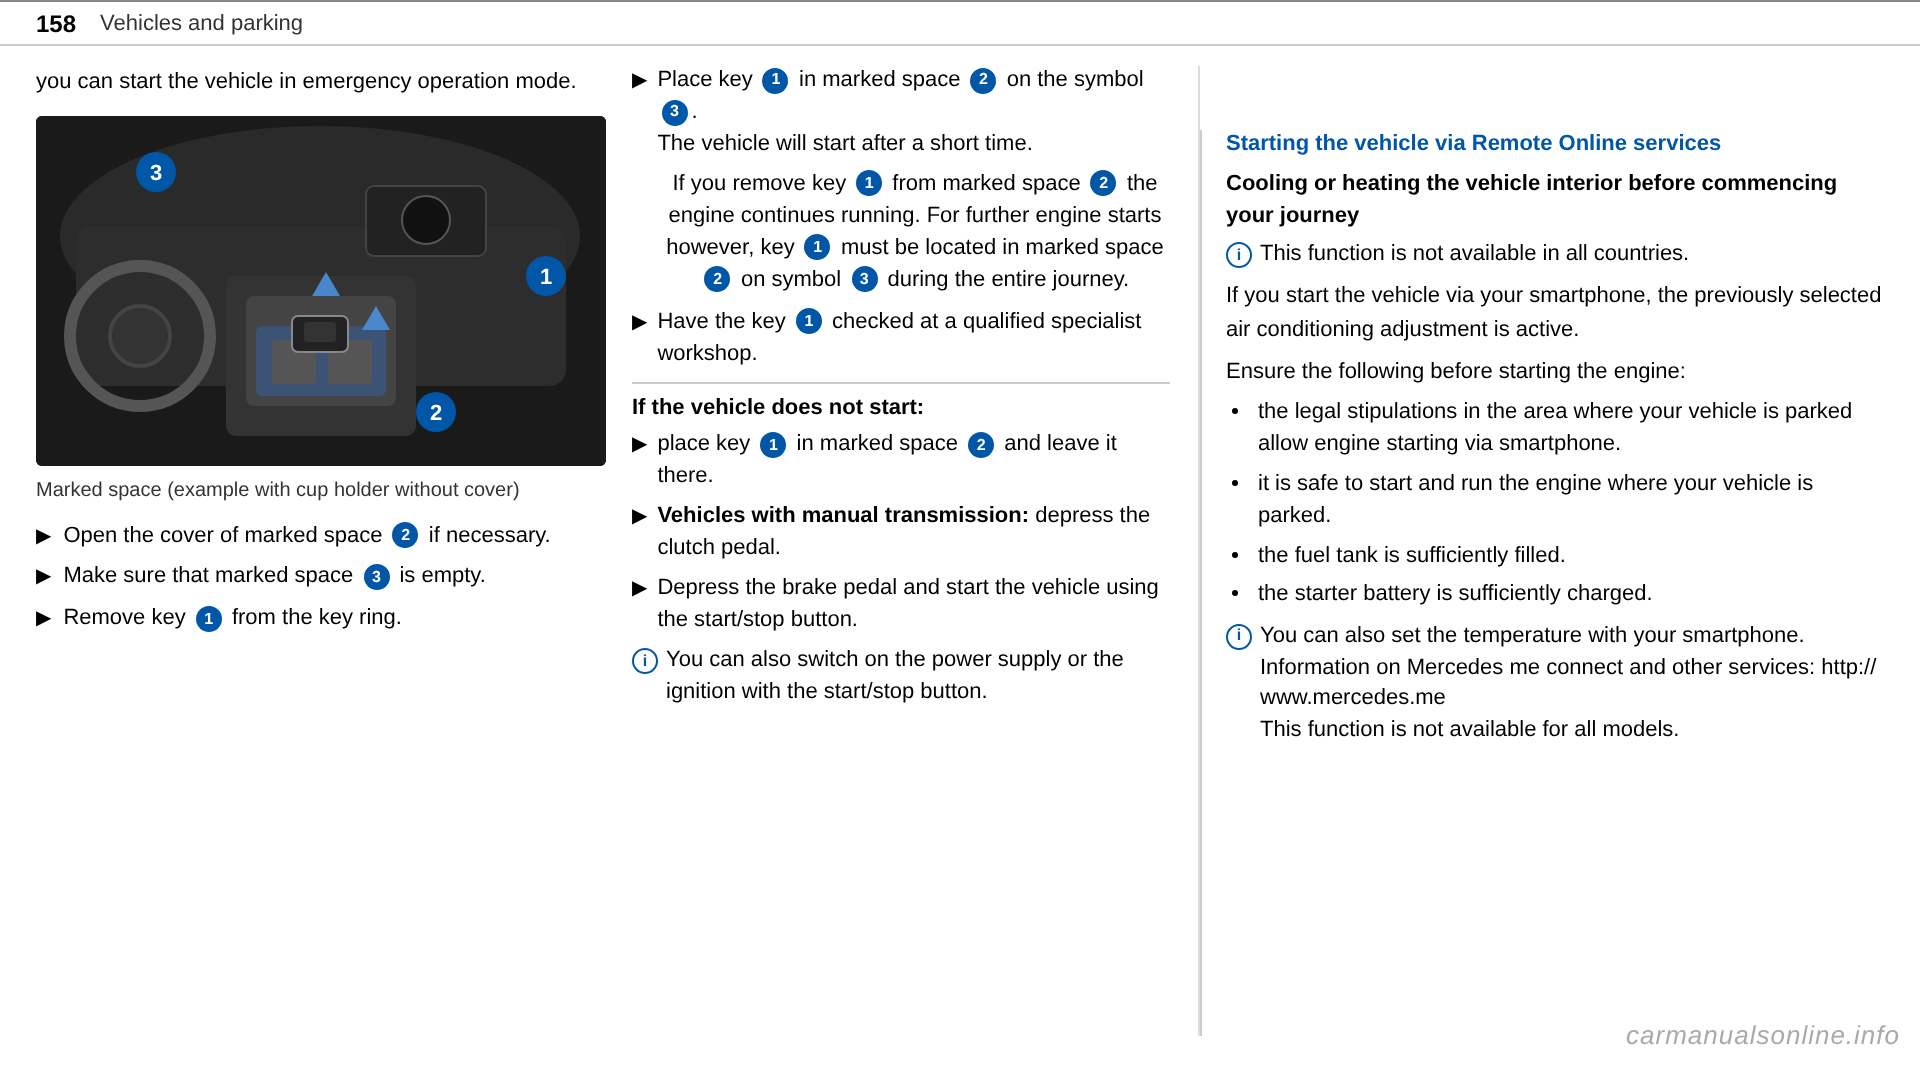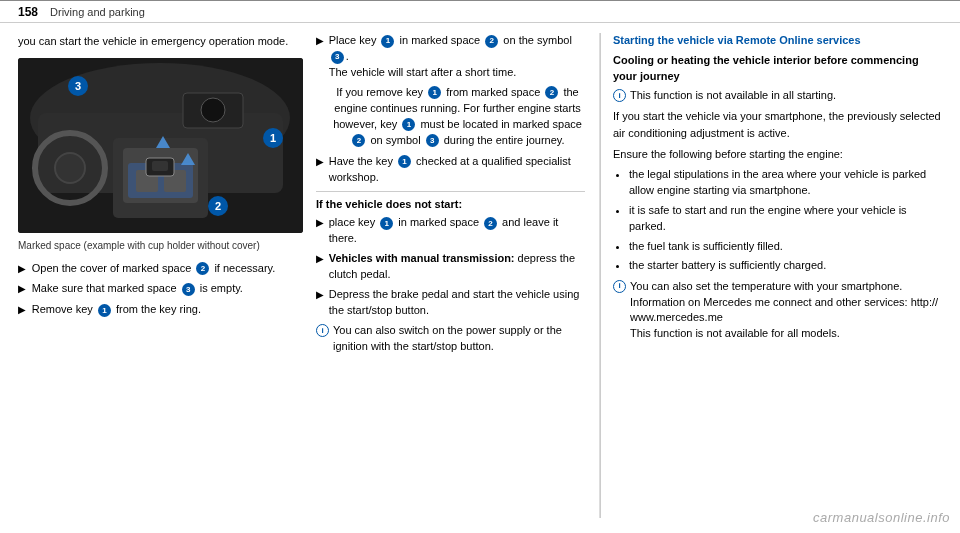--- a/index.html
+++ b/index.html
@@ -186,21 +186,21 @@
       display: flex;
       gap: 0;
     }
   </style>
 </head>
 <body>
 
 <div class="top-rule"></div>
 <div class="header">
   <span class="header-page-num">158</span>
-  <span class="header-section">Driving and parking</span>
+  <span class="header-section">Vehicles and parking</span>
 </div>
 
 <div class="three-col" style="padding: 10px 0 0 0; height: calc(533px - 38px); overflow: hidden;">
 
   <div class="left-col" style="padding: 0 10px 0 18px;">
     <p class="intro-text">
       <span>you can start the vehicle in emergency operation mode.</span>
     </p>
 
     <div class="car-image-box">
@@ -288,29 +288,29 @@
       <span class="arrow-icon">▶</span>
       <span class="bullet-text">Depress the brake pedal and start the vehicle using the start/stop button.</span>
     </div>
 
     <div class="info-row">
       <span class="info-circle">i</span>
       <span>You can also switch on the power supply or the ignition with the start/stop button.</span>
     </div>
   </div>
 
-  <div class="right-col" style="padding: 0 18px 0 12px; border-left: 1px solid #ccc;">
+  <div class="right-col" style="padding: 0 18px 0 12px; border-left: 1px solid #ccc; margin-top: 32px;">
 
     <p class="section-title-blue">Starting the vehicle via Remote Online services</p>
 
     <p class="section-title-black">Cooling or heating the vehicle interior before commencing your journey</p>
 
     <div class="info-row">
       <span class="info-circle">i</span>
-      <span>This function is not available in all starting.</span>
+      <span>This function is not available in all countries.</span>
     </div>
 
     <p style="font-size:11px; line-height:1.5; margin-bottom:5px;">If you start the vehicle via your smartphone, the previously selected air conditioning adjustment is active.</p>
 
     <p style="font-size:11px; line-height:1.5; margin-bottom:3px;">Ensure the following before starting the engine:</p>
 
     <ul class="dot-list">
       <li>the legal stipulations in the area where your vehicle is parked allow engine starting via smartphone.</li>
       <li>it is safe to start and run the engine where your vehicle is parked.</li>
       <li>the fuel tank is sufficiently filled.</li>

